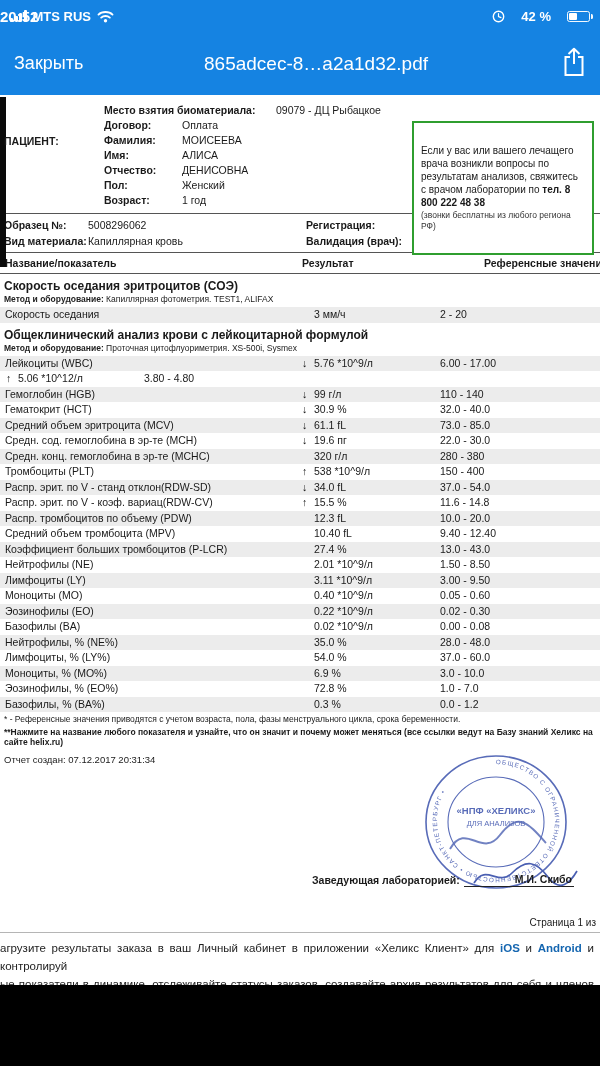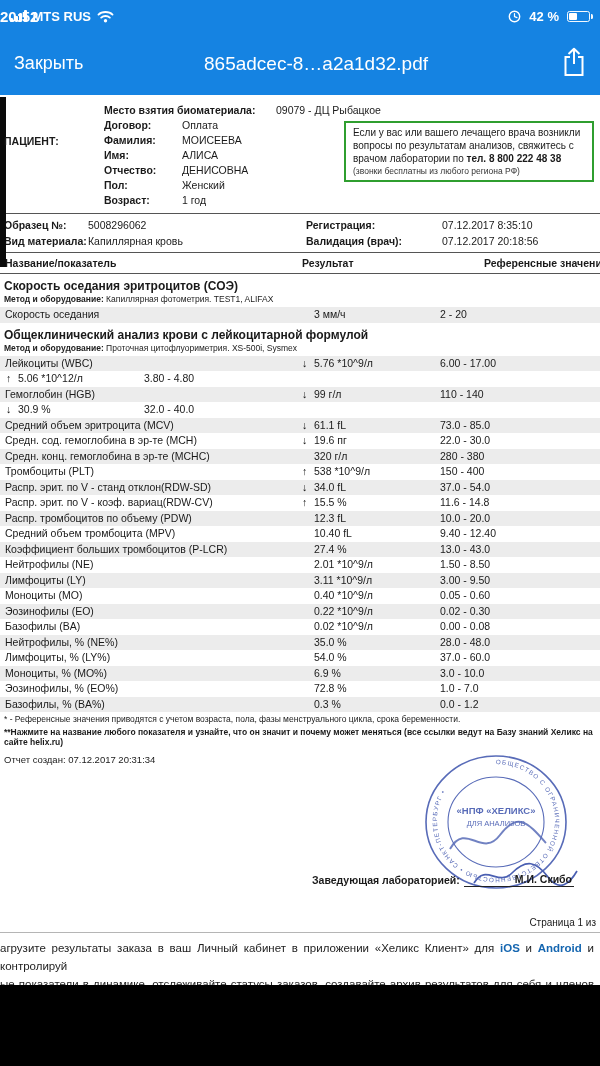--- a/index.html
+++ b/index.html
@@ -4,21 +4,21 @@
 <style>
   * { margin:0; padding:0; box-sizing:border-box; }
   html,body { width:600px; }
   body { font-family:"Liberation Sans", sans-serif; background:#000; }
   .screen { position:relative; width:600px; height:1066px; overflow:hidden; background:#000; }
 
   
   .status-bar { height:32px; background:#1583e2; color:#fff; display:flex; align-items:center; padding:0 10px; position:relative; }
   .sb-left { display:flex; align-items:center; gap:6px; font-size:13px; font-weight:700; }
   .sb-center { position:absolute; left:0; right:0; font-size:15px; font-weight:700; pointer-events:none; }
-  .sb-right { margin-left:auto; display:flex; align-items:center; gap:8px; font-size:13px; font-weight:700; }
+  .sb-right { margin-left:auto; display:flex; align-items:center; gap:16px; font-size:13px; font-weight:700; }
   .sig-bars { display:flex; align-items:flex-end; gap:1.5px; height:12px; }
   .sig-bars i { display:block; width:3px; background:#fff; border-radius:1px; }
   .battery { width:23px; height:11px; border:1px solid rgba(255,255,255,.95); border-radius:2.5px; position:relative; display:inline-block; }
   .bat-fill { position:absolute; left:1px; top:1px; bottom:1px; width:8px; background:#fff; border-radius:1px; }
   .bat-nub { position:absolute; right:-3.5px; top:2.5px; width:2px; height:5px; background:rgba(255,255,255,.95); border-radius:0 1.5px 1.5px 0; }
 
   .nav-bar { height:63px; background:#1583e2; color:#fff; display:flex; align-items:center; padding:0 12px; position:relative; }
   .close-btn { background:none; border:none; color:#fff; font-size:18px; font-family:"Liberation Sans",sans-serif; cursor:pointer; z-index:2; padding:4px 2px; }
   .nav-title { position:absolute; left:88px; right:56px; text-align:center; font-size:19px; font-weight:400; white-space:nowrap; overflow:hidden; text-overflow:ellipsis; }
   .share-btn { margin-left:auto; background:none; border:none; cursor:pointer; z-index:2; padding:2px; }
@@ -27,21 +27,21 @@
   .pdf-page { background:#fff; height:890px; position:relative; color:#1a1a1a; font-size:10.5px; overflow:hidden; }
   .page-edge { position:absolute; left:0; top:2px; width:6px; height:170px; background:#0a0a0a; }
 
   .doc-header { position:relative; padding:8px 0 5px 0; min-height:116px; }
   .hdr-row { margin-left:60px; height:15px; line-height:15px; display:flex; }
   .hdr-row .hl { font-weight:700; width:78px; flex:0 0 auto;margin-left:44px; }
   .hdr-row.first .hl { width:172px; }
   .hdr-row .hv { font-weight:400;text-align:center; }
   .patient-label { position:absolute; left:4px; top:40px; font-weight:700; }
 
-  .notice { position:absolute; right:6px; top:26px; width:250px; border:2px solid #2f9e2f; padding:3px 7px; font-size:10px; line-height:1.3; background:#fff; }
+  .notice { position:absolute; right:6px; top:26px; width:182px; border:2px solid #2f9e2f; padding:21px 7px; font-size:10px; line-height:1.3; background:#fff; }
   .notice .phone { font-weight:700; }
   .notice .sub { display:block; font-size:8.5px; color:#333; margin-top:1px; }
 
   .rule { border-top:1px solid #555; }
 
   .sample { padding:3px 0; }
   .s-row { display:flex; height:16px; line-height:16px; }
   .s-lab { font-weight:700; width:88px; padding-left:4px; flex:0 0 auto; }
   .s-val { width:218px; flex:0 0 auto; }
   .s-lab2 { font-weight:700; width:136px; flex:0 0 auto; }
@@ -212,20 +212,21 @@
           <div class="trow" data-interactable="true">
             <div class="c-res" data-interactable="false"><span class="arrow" data-interactable="false">↑</span><span data-interactable="false">5.06 *10^12/л</span></div>
             <div class="c-ref" data-interactable="false">3.80 - 4.80</div>
           </div>
           <div class="trow shade" data-interactable="true">
             <div class="c-name" data-interactable="true">Гемоглобин (HGB)</div>
             <div class="c-res" data-interactable="false"><span class="arrow" data-interactable="false">↓</span><span data-interactable="false">99 г/л</span></div>
             <div class="c-ref" data-interactable="false">110 - 140</div>
           </div>
           <div class="trow" data-interactable="true">
+            <div class="c-name" data-interactable="true">Гематокрит (HCT)</div>
             <div class="c-res" data-interactable="false"><span class="arrow" data-interactable="false">↓</span><span data-interactable="false">30.9 %</span></div>
             <div class="c-ref" data-interactable="false">32.0 - 40.0</div>
           </div>
           <div class="trow shade" data-interactable="true">
             <div class="c-name" data-interactable="true">Средний объем эритроцита (MCV)</div>
             <div class="c-res" data-interactable="false"><span class="arrow" data-interactable="false">↓</span><span data-interactable="false">61.1 fL</span></div>
             <div class="c-ref" data-interactable="false">73.0 - 85.0</div>
           </div>
           <div class="trow" data-interactable="true">
             <div class="c-name" data-interactable="true">Средн. сод. гемоглобина в эр-те (MCH)</div>

